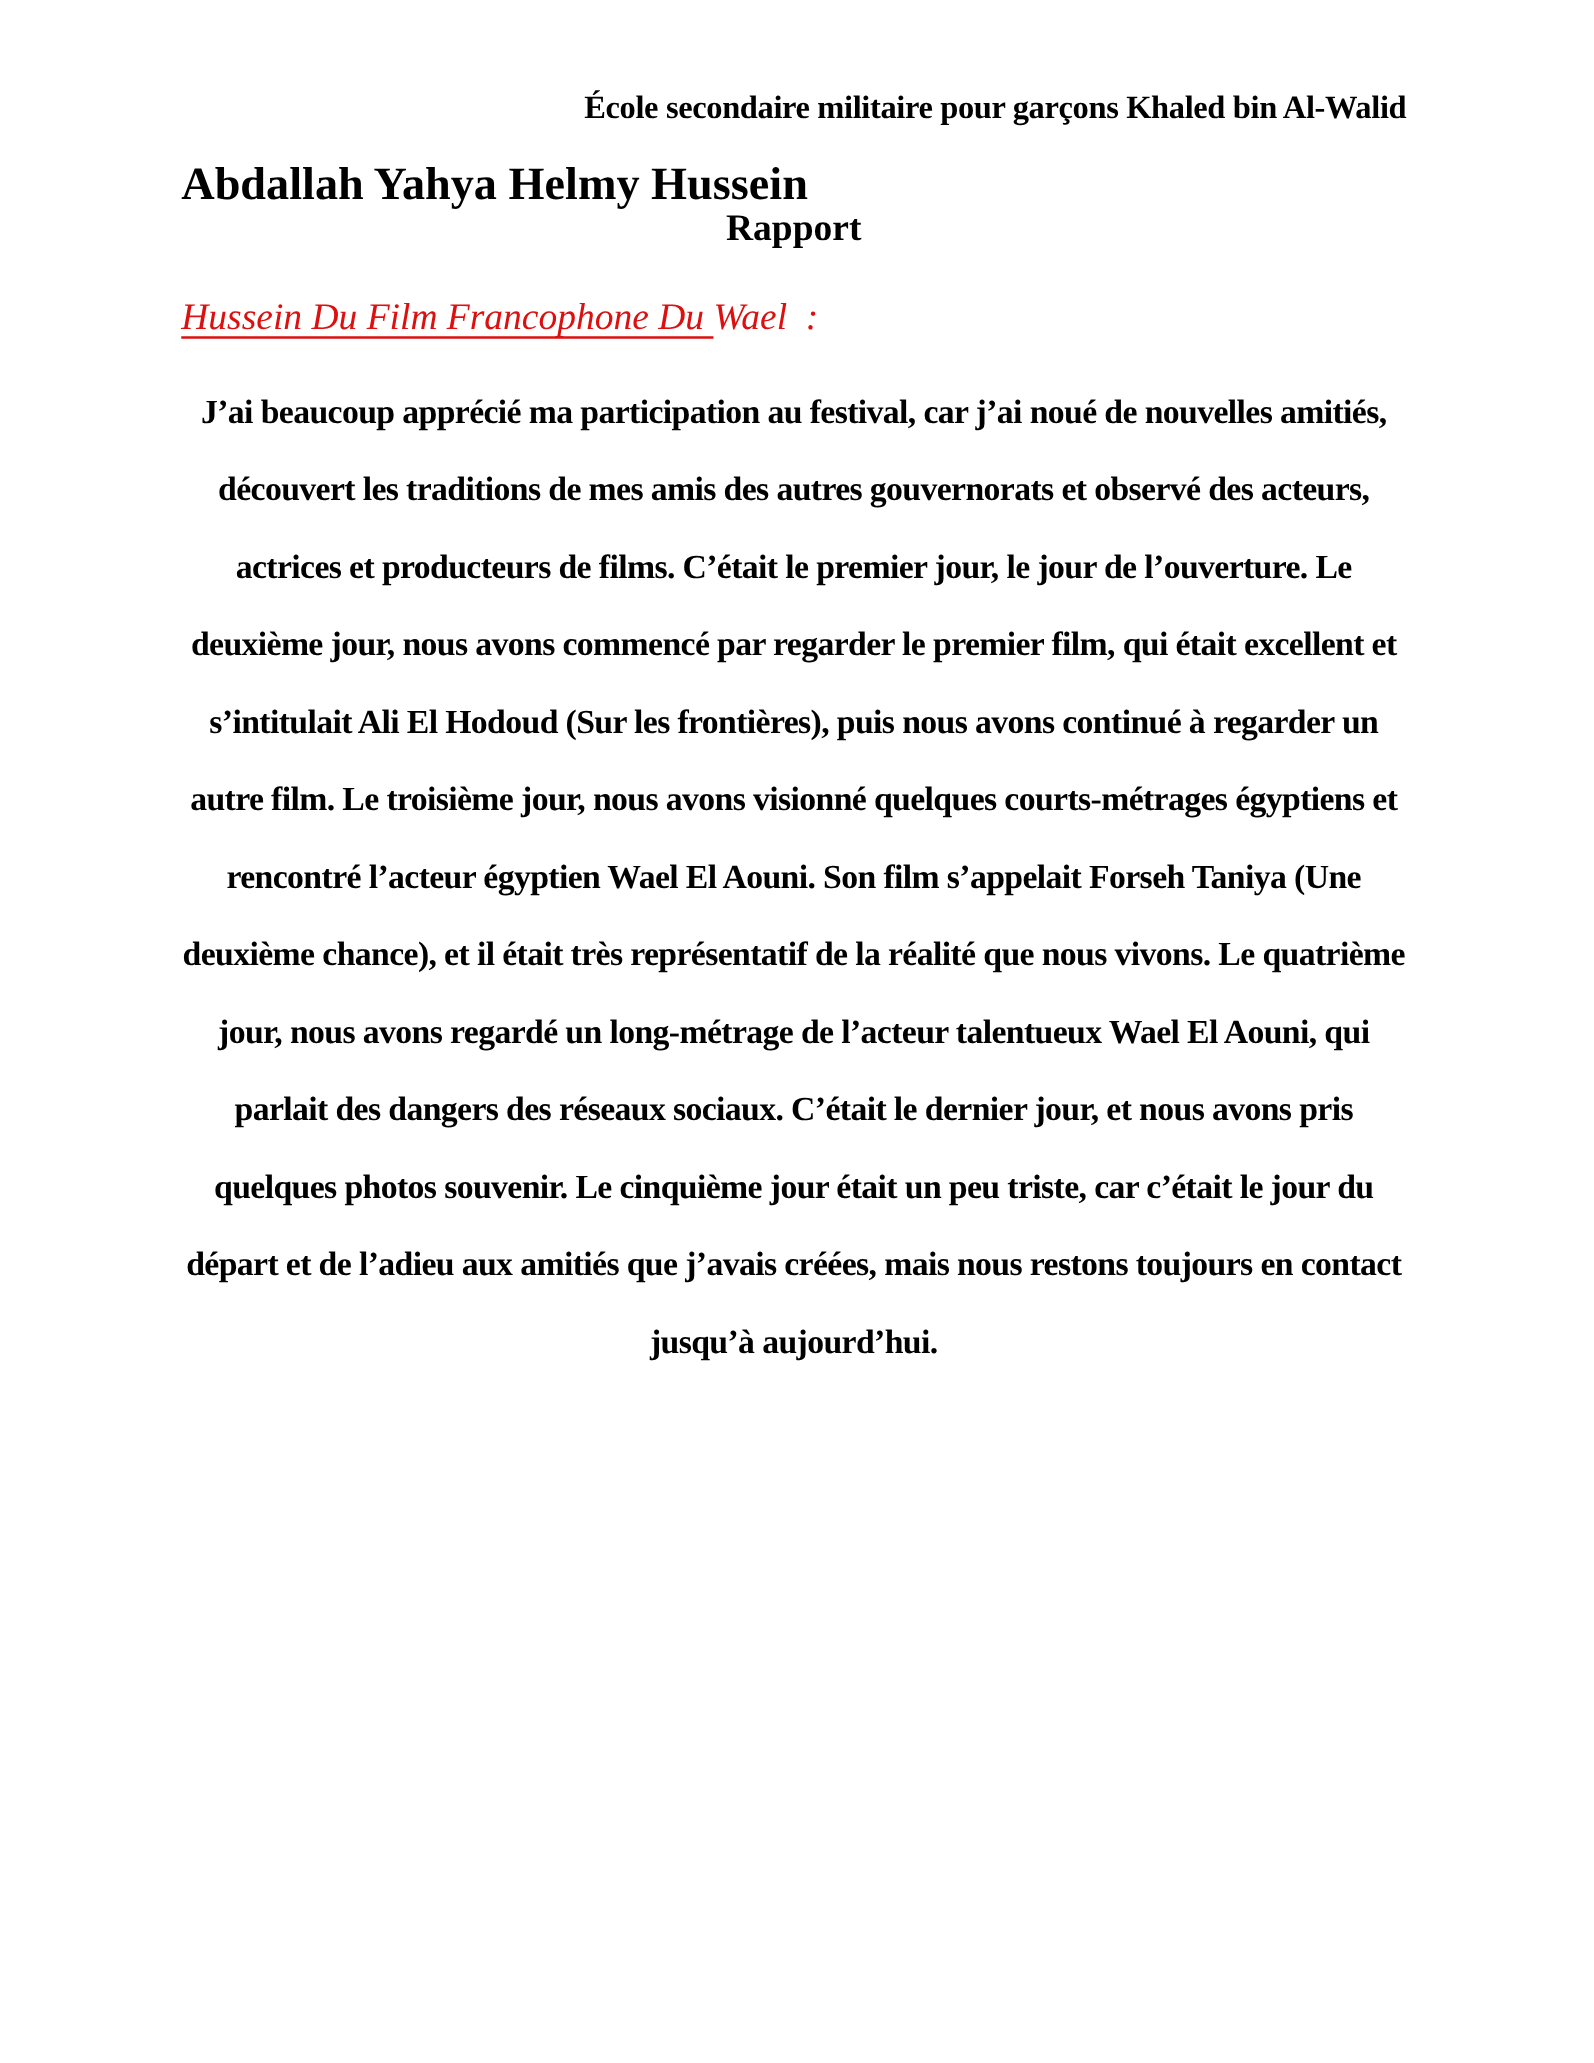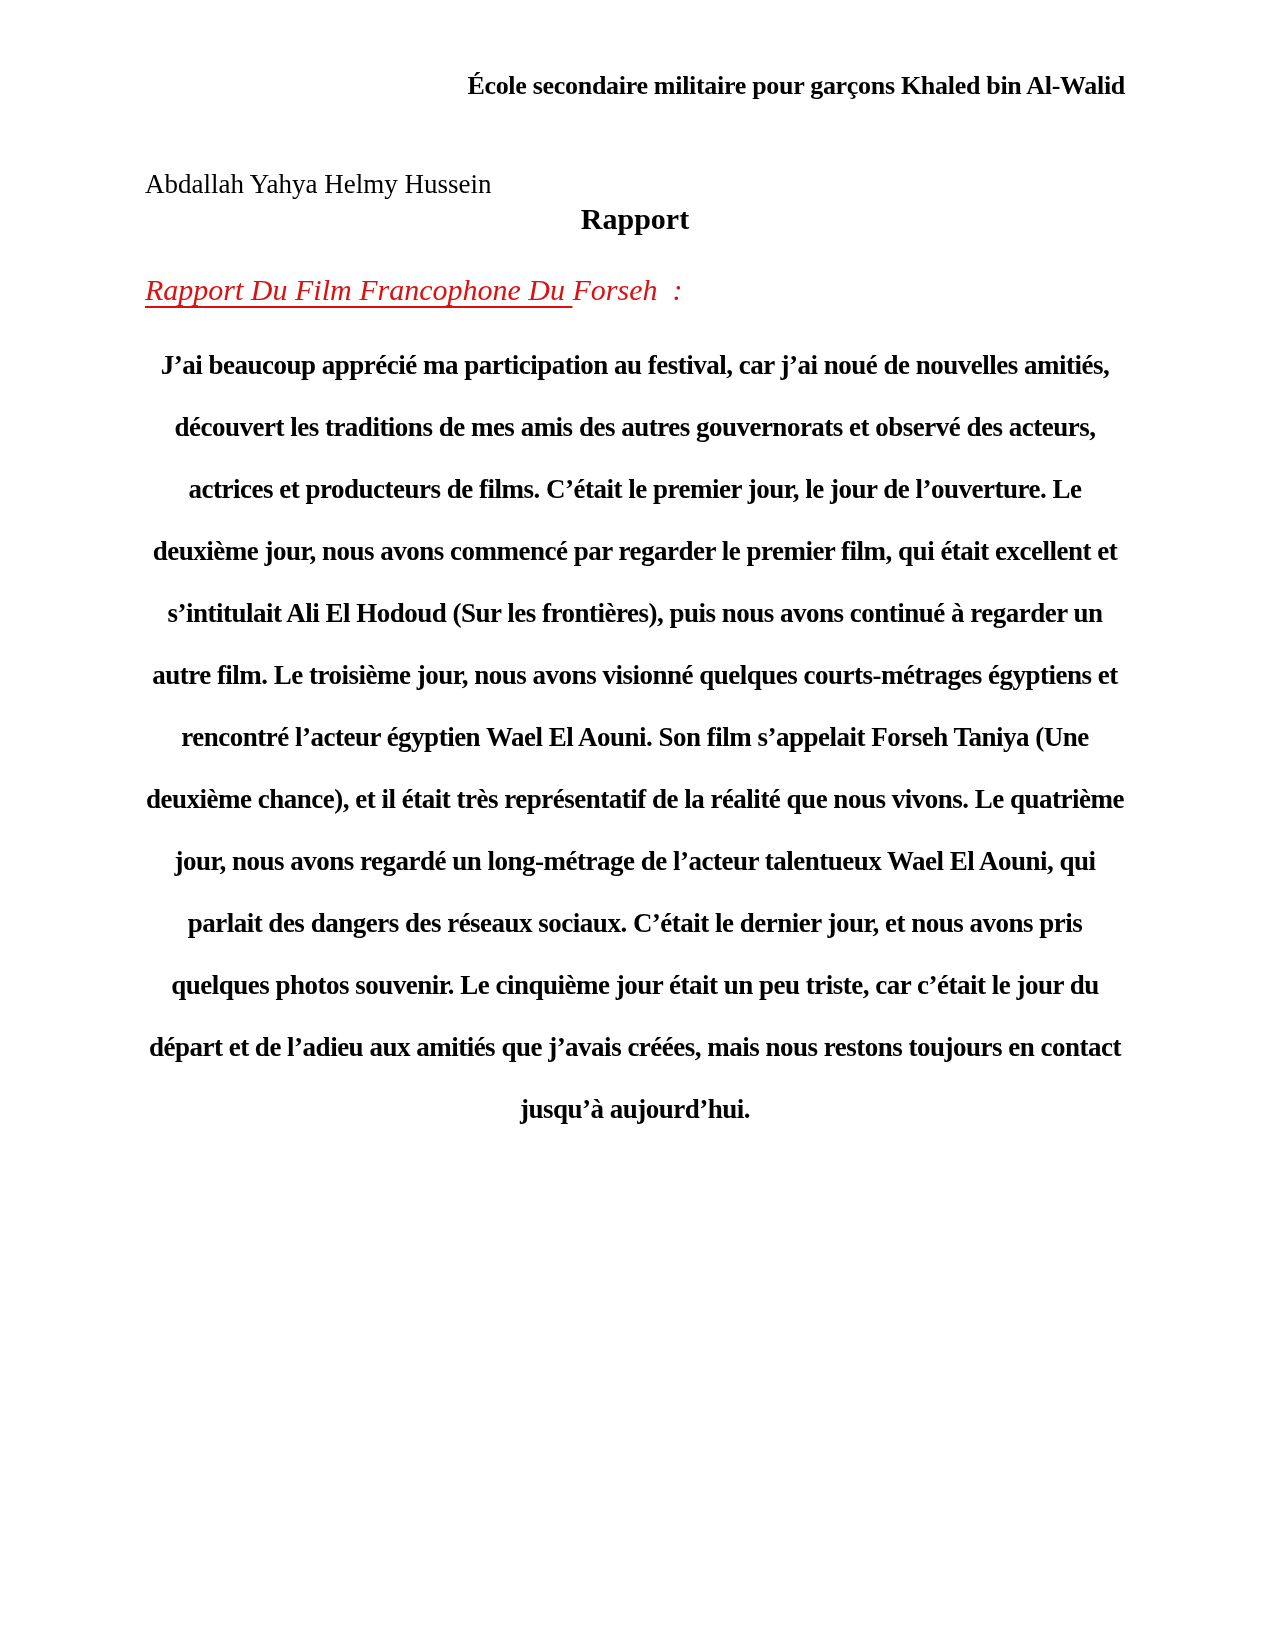--- a/index.html
+++ b/index.html
@@ -23,24 +23,24 @@
     background: #ffffff;
   }
   .header-line {
     text-align: right;
     font-weight: bold;
     font-size: 26px;
     line-height: 32px;
     letter-spacing: -0.3px;
   }
   .author-line {
-    margin-top: 64px;
-    font-size: 27px;
+    margin-top: 28px;
+    font-size: 37px;
     line-height: 36px;
-    font-weight: normal;
+    font-weight: bold;
   }
   .doc-title {
     text-align: center;
     font-weight: bold;
     font-size: 30px;
     line-height: 34px;
   }
   .section-heading {
     margin-top: 36px;
     font-style: italic;
@@ -69,17 +69,17 @@
 <div class="page">
 
   <div class="header-line">
     <span>École secondaire militaire pour garçons Khaled bin Al-Walid</span>
   </div>
 
   <div class="author-line">Abdallah Yahya Helmy Hussein</div>
 
   <div class="doc-title">Rapport</div>
 
-  <div class="section-heading"><span class="underlined">Rapport Du Film Francophone Du </span><span>Forseh  :</span></div>
+  <div class="section-heading"><span class="underlined">Hussein Du Film Francophone Du </span><span>Wael  :</span></div>
 
   <div class="body-paragraph">J’ai beaucoup apprécié ma participation au festival, car j’ai noué de nouvelles amitiés, découvert les traditions de mes amis des autres gouvernorats et observé des acteurs, actrices et producteurs de films. C’était le premier jour, le jour de l’ouverture. Le deuxième jour, nous avons commencé par regarder le premier film, qui était excellent et s’intitulait Ali El Hodoud (Sur les frontières), puis nous avons continué à regarder un autre film. Le troisième jour, nous avons visionné quelques courts-métrages égyptiens et rencontré l’acteur égyptien Wael El Aouni. Son film s’appelait Forseh Taniya (Une deuxième chance), et il était très représentatif de la réalité que nous vivons. Le quatrième jour, nous avons regardé un long-métrage de l’acteur talentueux Wael El Aouni, qui parlait des dangers des réseaux sociaux. C’était le dernier jour, et nous avons pris quelques photos souvenir. Le cinquième jour était un peu triste, car c’était le jour du départ et de l’adieu aux amitiés que j’avais créées, mais nous restons toujours en contact jusqu’à aujourd’hui.</div>
 
 </div>
 
 </body></html>

